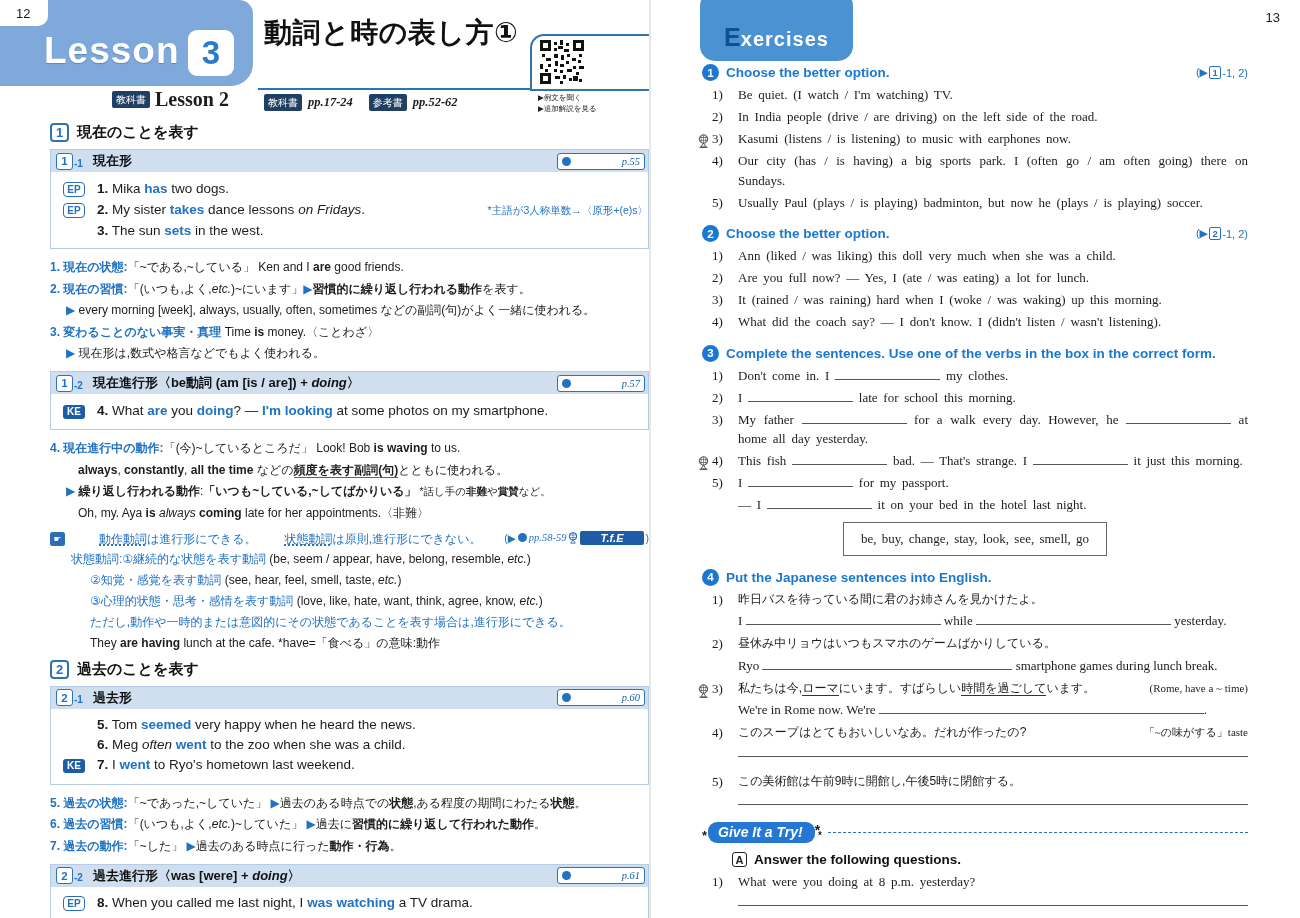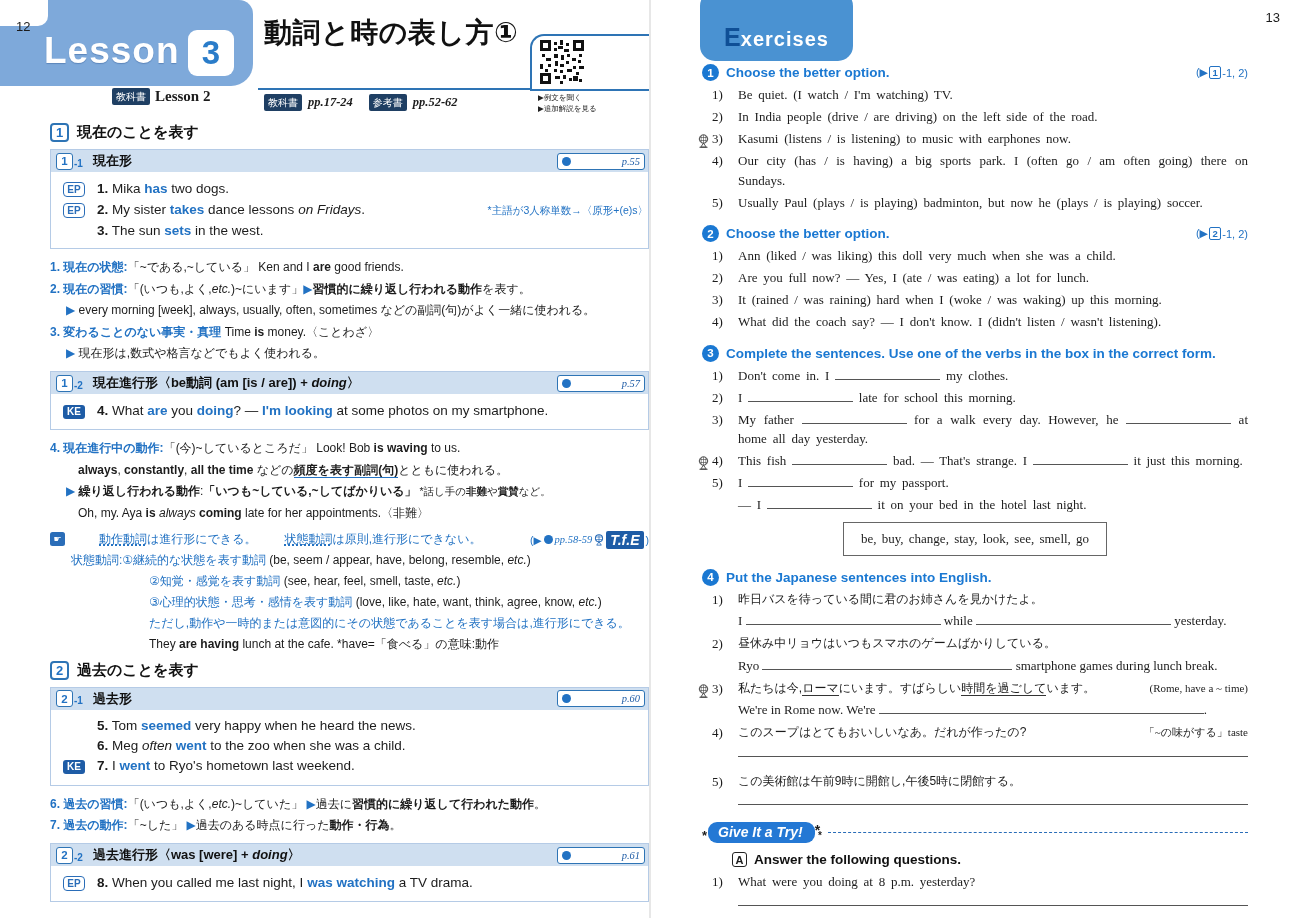--- a/index.html
+++ b/index.html
@@ -9,29 +9,29 @@
 
   .gutter { position:absolute; left:649px; top:0; width:2px; height:918px;
             background:linear-gradient(to right,#f2f2f2,#dcdcdc,#f2f2f2); }
 
   
   .lp { position:absolute; left:0; top:0; width:650px; height:918px; }
   .band { position:absolute; left:0; top:0; width:253px; height:86px;
           background:#7ea9da; border-radius:0 14px 22px 0; }
   .notch { position:absolute; left:0; top:0; width:48px; height:26px; background:#fff;
            border-radius:0 0 10px 0; z-index:2; }
-  .pagenum-l { position:absolute; left:16px; top:19px; font-size:13px; }
+  .pagenum-l { position:absolute; left:16px; top:6px; font-size:13px; }
   .lesson-word { position:absolute; left:44px; top:30px; color:#fff; font-weight:700;
                  font-size:37px; letter-spacing:1px; text-shadow:0 1px 1px rgba(30,70,130,.35); }
   .lesson-num-box { position:absolute; left:188px; top:30px; width:46px; height:46px;
                     background:#fff; border-radius:9px; display:flex; align-items:center;
                     justify-content:center; color:#2a7cc9; font-weight:700; font-size:33px; }
   .kyokasho-row { position:absolute; left:112px; top:88px; display:flex; align-items:center; gap:5px; }
   .dark-badge { background:#1f3f63; color:#fff; font-size:10px; padding:1.5px 4px; border-radius:2px; }
-  .lesson2 { font-weight:700; font-size:15px; }
+  .lesson2 { font-weight:700; font-size:20px; }
   .title1 { position:absolute; left:264px; top:14px; font-size:28px; font-weight:900; color:#111; letter-spacing:.5px; }
   .title2 { position:absolute; left:264px; top:50px; font-size:27px; font-weight:900; color:#111; }
   .title-underline { position:absolute; left:258px; top:88px; width:272px; border-bottom:2.5px solid #2e74b5; }
   .qr-tab { position:absolute; left:530px; top:34px; width:119px; height:56.5px;
             border:2.5px solid #2e74b5; border-right:none; border-radius:14px 0 0 0; }
   .qr { position:absolute; left:8px; top:4px; }
   .qr-captions { position:absolute; left:538px; top:92px; font-size:7.5px; line-height:1.5; color:#222; }
   .refs-row { position:absolute; left:264px; top:94px; display:flex; align-items:center; gap:6px; }
   .pp { font-family:"Liberation Serif","DejaVu Serif",serif; font-style:italic; font-weight:700;
         font-size:12.5px; margin-right:10px; }
@@ -68,24 +68,24 @@
   .ind  { margin-left:16px; width:540px; }
   .ind2 { margin-left:28px; }
 
   .bluenote { margin:3px 0 8px; }
   .bn-row { display:flex; align-items:flex-start; }
   .bn-icon { width:15px; height:14px; background:#2a6db8; border-radius:2.5px; color:#fff; font-size:9px;
              display:flex; align-items:center; justify-content:center; margin:1px 6px 0 0; flex-shrink:0; }
   .bn-ref { margin-left:auto; color:#2272c3; font-size:10.5px; display:flex; align-items:center;
             gap:2px; white-space:nowrap; }
   .bn-pp { font-family:"Liberation Serif","DejaVu Serif",serif; font-style:italic; }
-  .tfe { background:#1e5ca6; color:#fff; font-style:italic; font-weight:700; font-size:14px;
-         border-radius:2px; padding:1px 4px; }
+  .tfe { background:#1e5ca6; color:#fff; font-style:italic; font-weight:700; font-size:11px;
+         border-radius:2px; padding:1px 20px; }
   .bn-line { margin:3.5px 0 3.5px 21px; line-height:1.45; }
-  .bn-i2 { margin-left:99px; }
+  .bn-i2 { margin-left:40px; }
 
   
   .sg-p {}
   .sg-b  { color:#2272c3; font-weight:700; }
   .sg-bb { font-weight:700; }
   .sg-bl { color:#2272c3; font-weight:700; }
   .sg-i  { font-style:italic; }
   .sg-ar { color:#2272c3; }
   .sg-bt { color:#2272c3; }
   .sg-ubt{ color:#2272c3; text-decoration:underline dotted 1.5px; text-underline-offset:2px;margin-left:28px; }
@@ -345,20 +345,21 @@
         <div class="grow">
           <span class="badge-slot">
               <span class="badge-ke">KE</span>
             </span>
           <span class="gsent"><span class="sg-bb">7.</span><span class="sg-p"> I </span><span class="sg-b">went</span><span class="sg-p"> to Ryo's hometown last weekend.</span></span>
         </div>
       </div>
     </div>
 
     <div class="notes">
+      <div class="note"><span class="sg-bl">5. 過去の状態:</span><span class="sg-p">「~であった,~していた」 </span><span class="sg-ar">▶</span><span class="sg-p">過去のある時点での</span><span class="sg-bb">状態</span><span class="sg-p">,ある程度の期間にわたる</span><span class="sg-bb">状態</span><span class="sg-p">。</span></div>
       <div class="note"><span class="sg-bl">6. 過去の習慣:</span><span class="sg-p">「(いつも,よく,</span><span class="sg-i">etc.</span><span class="sg-p">)~していた」 </span><span class="sg-ar">▶</span><span class="sg-p">過去に</span><span class="sg-bb">習慣的に繰り返して行われた動作</span><span class="sg-p">。</span></div>
       <div class="note"><span class="sg-bl">7. 過去の動作:</span><span class="sg-p">「~した」 </span><span class="sg-ar">▶</span><span class="sg-p">過去のある時点に行った</span><span class="sg-bb">動作・行為</span><span class="sg-p">。</span></div>
     </div>
 
     <div class="gbox">
       <div class="gbar">
         <span class="gnum">2</span>
         <span class="gsub">-2</span>
         <span class="gtitle"><span class="sg-p">過去進行形〈was [were] + </span><span class="sg-i">doing</span><span class="sg-p">〉</span></span>
         <span class="page-badge">

